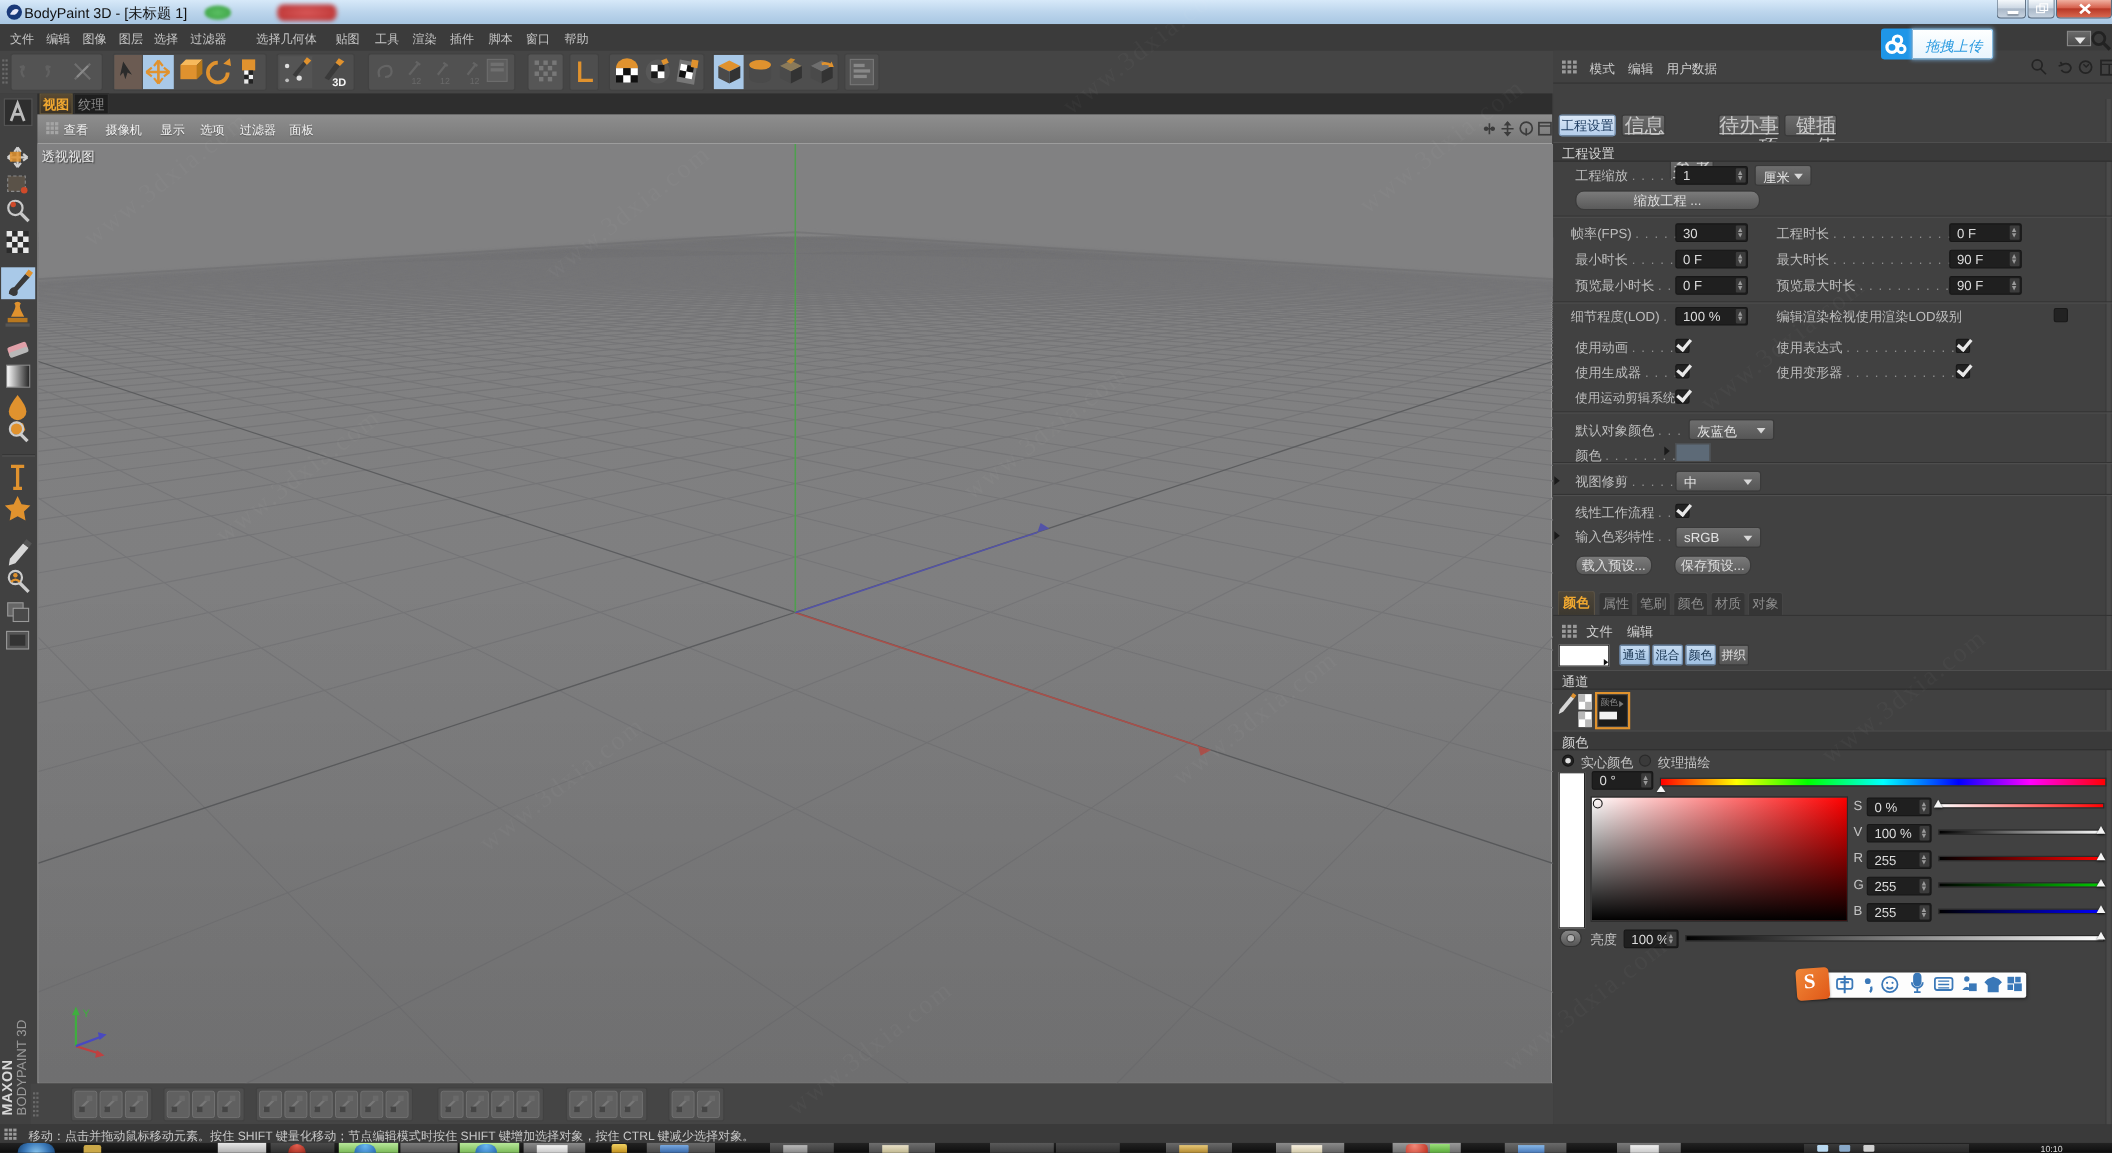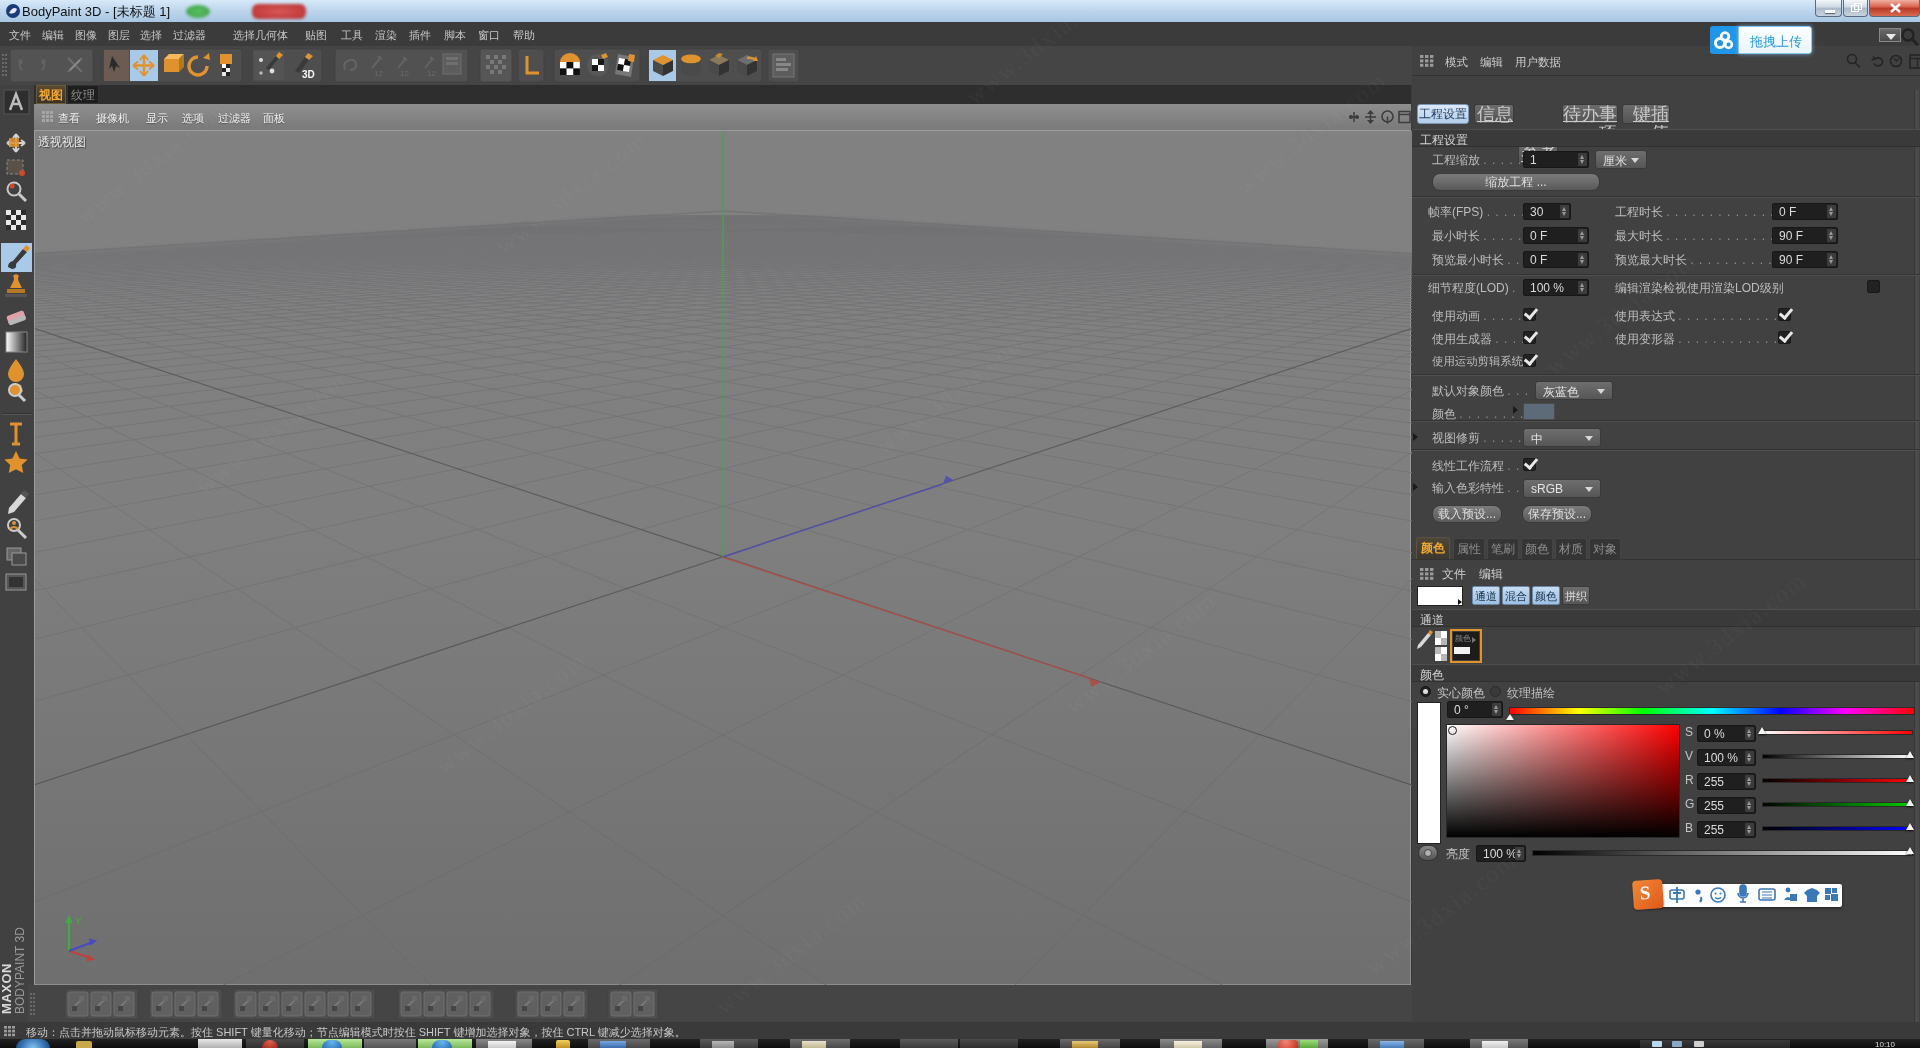--- a/index.html
+++ b/index.html
@@ -1046,21 +1046,21 @@
   <div class="numbox" style="left:111px;top:105px;width:66px;">
       <span class="v">1</span>
       <span class="spin"></span>
     </div>
   <div class="drop" style="left:183px;top:104px;width:52px;">
       <span class="v">厘米</span>
     </div>
   <div class="pillbtn" style="left:20px;top:127px;width:168px;line-height:17px;">缩放工程 ...</div>
   <div class="seph" style="top:150px;"></div>
   <div class="row" style="left:16px;top:158px;">帧率(FPS) <span class="dots">. . . . . .</span></div>
-  <div class="numbox" style="left:111px;top:157px;width:48px;">
+  <div class="numbox" style="left:111px;top:157px;width:66px;">
       <span class="v">30</span>
       <span class="spin"></span>
     </div>
   <div class="row" style="left:203px;top:158px;">工程时长 <span class="dots">. . . . . . . . . . . . . . . . . .</span></div>
   <div class="numbox" style="left:360px;top:157px;width:66px;">
       <span class="v">0 F</span>
       <span class="spin"></span>
     </div>
   <div class="row" style="left:20px;top:182px;">最小时长 <span class="dots">. . . . . . .</span></div>
   <div class="numbox" style="left:111px;top:181px;width:66px;">
@@ -1401,32 +1401,32 @@
   <div style="position:absolute;left:1278px;top:1px;width:20px;height:8px;background:radial-gradient(circle at 40% 20%, #f08878, #c03020);border-radius:4px 4px 0 0;"></div>
   <div style="position:absolute;left:1300px;top:1px;width:18px;height:8px;background:linear-gradient(#9adf7a,#5aa83a);"></div>
   <div style="position:absolute;left:1368px;top:0;width:56px;height:9px;background:linear-gradient(#6a6a6a,#4a4a4a);"></div>
   <div style="position:absolute;left:1380px;top:2px;width:24px;height:7px;background:linear-gradient(#88b8e8,#4878b8);"></div>
   <div style="position:absolute;left:1470px;top:0;width:58px;height:9px;background:linear-gradient(#7a7a7a,#555);"></div>
   <div style="position:absolute;left:1482px;top:2px;width:26px;height:7px;background:linear-gradient(#f0f0f0,#c8c8c8);"></div>
   <div style="position:absolute;left:1640px;top:1px;width:150px;height:8px;background:linear-gradient(#3a3a3a,#262626);"></div>
   <div style="position:absolute;left:1652px;top:2px;width:10px;height:6px;background:#b8d8f0;border-radius:1px;"></div>
   <div style="position:absolute;left:1672px;top:2px;width:10px;height:6px;background:#88a8c8;border-radius:1px;"></div>
   <div style="position:absolute;left:1694px;top:2px;width:10px;height:6px;background:#d0d0d0;border-radius:1px;"></div>
-  <div style="position:absolute;left:1855px;top:1px;color:#ddd;font-size:8px;margin-left:20px;">10:10</div>
+  <div style="position:absolute;left:1855px;top:1px;color:#ddd;font-size:8px;">10:10</div>
 </div>
 
 <div style="position:absolute;left:1710px;top:26px;width:28px;height:28px;background:#1f96e8;border-radius:3px 0 0 3px;">
   <svg width="28" height="28">
     <circle cx="10" cy="17" r="4.6" fill="none" stroke="#fff" stroke-width="3"></circle>
     <circle cx="18.5" cy="18.5" r="3.4" fill="none" stroke="#fff" stroke-width="2.6"></circle>
     <circle cx="15" cy="10.5" r="3.8" fill="none" stroke="#fff" stroke-width="2.8"></circle>
   </svg>
 </div>
 <div style="position:absolute;left:1738px;top:26px;width:74px;height:28px;background:linear-gradient(#feffff,#e8f4fd);border:1px solid #8ec6ee;border-radius:0 3px 3px 0;box-shadow:0 0 4px rgba(120,180,230,0.8);">
-  <span style="position:absolute;left:11px;top:6px;font-size:13px;color:#2a9ae0;">拖拽上传</span>
+  <span style="position:absolute;left:11px;top:6px;font-size:13px;color:#2a9ae0;font-style:italic;">拖拽上传</span>
 </div>
 <div style="position:absolute;left:1879px;top:28px;width:22px;height:14px;background:linear-gradient(#6a6a6a,#4a4a4a);border:1px solid #888;">
   <div style="position:absolute;left:6px;top:5px;width:0;height:0;border-left:5px solid transparent;border-right:5px solid transparent;border-top:6px solid #e8e8e8;"></div>
 </div>
 <svg width="22" height="22" style="position:absolute;left:1899px;top:26px;">
   <circle cx="9" cy="9" r="5.5" fill="none" stroke="#222" stroke-width="2.5"></circle>
   <path d="M13 13 l6 6" stroke="#222" stroke-width="3"></path>
 </svg>
 
 <div style="position:absolute;left:1646px;top:884px;width:196px;height:23px;background:#fdfdfd;border-radius:2px;box-shadow:0 1px 3px rgba(0,0,0,0.5);"></div>

